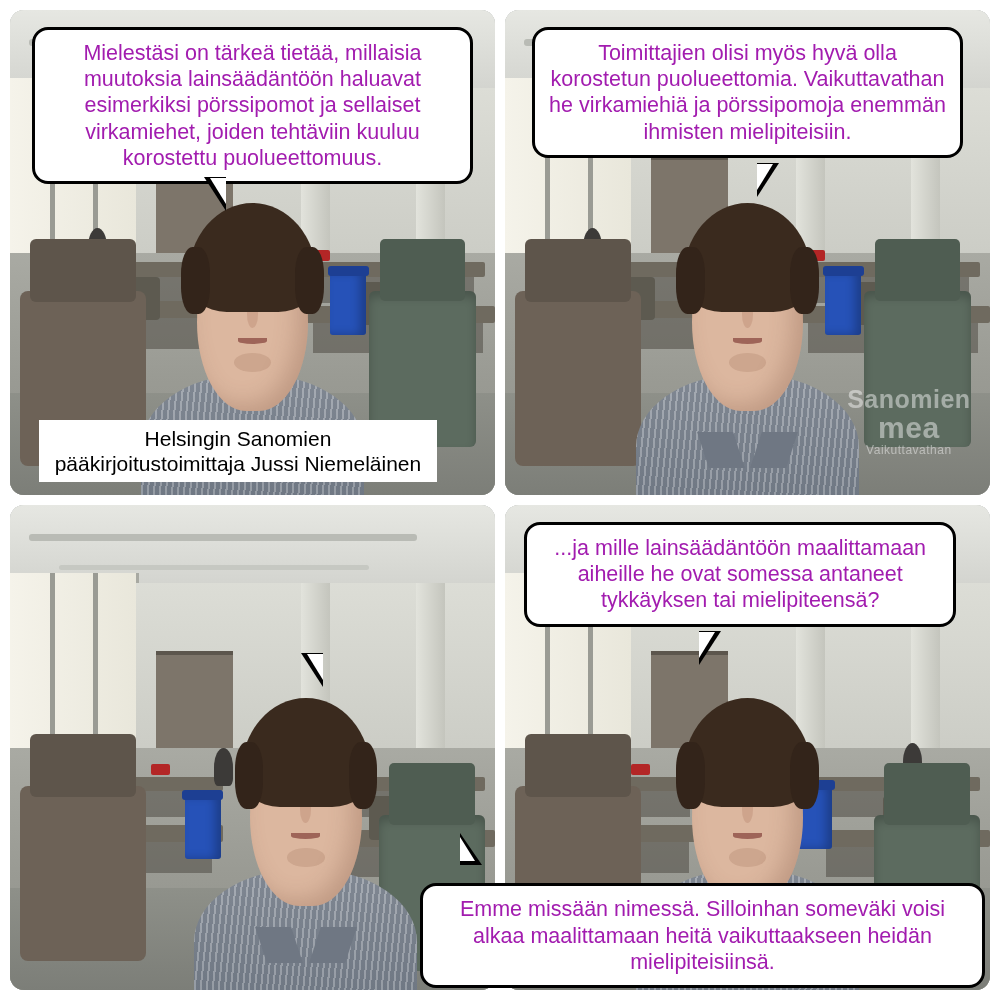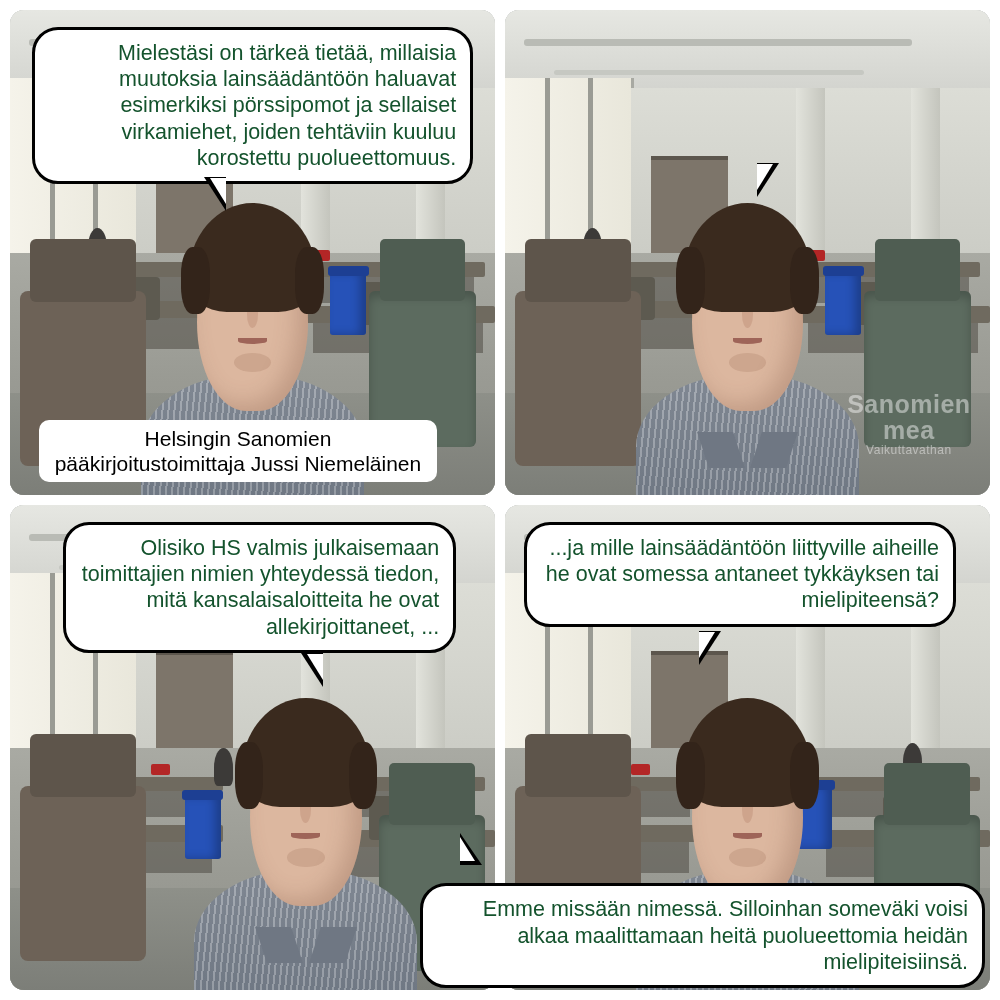--- a/index.html
+++ b/index.html
@@ -366,35 +366,35 @@
   .watermark {
     position: absolute;
     right: 4%;
     bottom: 8%;
     text-align: center;
     color: rgba(255,255,255,.45);
     line-height: 1.05;
     pointer-events: none;
   }
   .watermark .wm1 { font-size: 25px; font-weight: bold; letter-spacing: .5px; }
-  .watermark .wm2 { font-size: 25px; font-weight: bold; letter-spacing: .5px; }
+  .watermark .wm2 { font-size: 30px; font-weight: bold; letter-spacing: .5px; }
   .watermark .wm3 { font-size: 12px; letter-spacing: .5px; }
 
   
   .bubble {
     position: absolute;
     background: #ffffff;
     border: 3px solid #000000;
-    border-radius: 26px;
+    border-radius: 16px;
     padding: 10px 14px;
     box-sizing: border-box;
     font-size: 21.5px;
     line-height: 1.22;
-    color: #14532d;
-    text-align: right;
+    color: #a21caf;
+    text-align: center;
     z-index: 5;
   }
   .tail {
     position: absolute;
     width: 0; height: 0;
     z-index: 6;
   }
   
   .tail.dr {
     border-left: 22px solid transparent;
@@ -453,21 +453,21 @@
     z-index: 5;
   }
 
   
   #bubble-1 { left: 4.5%;  top: 3.5%;  width: 91%; }
   #tail-1   { left: 40%;   top: 34.5%; }
 
   #bubble-2 { left: 5.5%;  top: 3.5%;  width: 89%; }
   #tail-2   { left: 52%;   top: 31.5%; }
 
-  #caption-1 { left: 6%; top: 84.5%; width: 82%; border-radius: 10px; }
+  #caption-1 { left: 6%; top: 84.5%; width: 82%; }
 
   #bubble-3 { left: 11%;  top: 3.5%;  width: 81%; }
   #tail-3   { left: 60%;  top: 30.5%; }
 
   #bubble-4 { left: 4%;   top: 3.5%;  width: 89%; }
   #tail-4   { left: 40%;  top: 26%; }
 
   
   #bubble-5 {
     position: absolute;
@@ -590,20 +590,21 @@
           <div class="hair"></div>
         </div>
 
         <div class="watermark">
           <div class="wm1">Sanomien</div>
           <div class="wm2">mea</div>
           <div class="wm3">Vaikuttavathan</div>
         </div>
       </div>
 
+      <div class="bubble" id="bubble-2">Toimittajien olisi myös hyvä olla korostetun puolueettomia. Vaikuttavathan he virkamiehiä ja pörssipomoja enemmän ihmisten mielipiteisiin.</div>
       <div class="tail dl" id="tail-2"></div>
     </div>
 
     <div class="panel">
       <div class="photo">
         <div class="ceiling"></div>
         <div class="windows"></div>
         <div class="backwall">
           <div class="pillar p1"></div>
           <div class="pillar p2"></div>
@@ -641,21 +642,20 @@
             <div class="eye l"></div>
             <div class="eye r"></div>
             <div class="nose"></div>
             <div class="mouth"></div>
             <div class="chin-shadow"></div>
           </div>
           <div class="hair"></div>
         </div>
       </div>
 
-      <div class="bubble" id="bubble-3">Olisiko HS valmis julkaisemaan toimittajien nimien yhteydessä tiedon, mitä kansalaisaloitteita he ovat allekirjoittaneet, ...</div>
       <div class="tail dr" id="tail-3"></div>
     </div>
 
     <div class="panel">
       <div class="photo">
         <div class="ceiling"></div>
         <div class="windows"></div>
         <div class="backwall">
           <div class="pillar p1"></div>
           <div class="pillar p2"></div>
@@ -693,21 +693,21 @@
             <div class="eye l"></div>
             <div class="eye r"></div>
             <div class="nose"></div>
             <div class="mouth"></div>
             <div class="chin-shadow"></div>
           </div>
           <div class="hair"></div>
         </div>
       </div>
 
-      <div class="bubble" id="bubble-4">...ja mille lainsäädäntöön liittyville aiheille he ovat somessa antaneet tykkäyksen tai mielipiteensä?</div>
+      <div class="bubble" id="bubble-4">...ja mille lainsäädäntöön maalittamaan aiheille he ovat somessa antaneet tykkäyksen tai mielipiteensä?</div>
       <div class="tail dl" id="tail-4"></div>
     </div>
 
   </div>
 
   <div class="tail ul" id="tail-5"></div>
-  <div class="bubble" id="bubble-5">Emme missään nimessä. Silloinhan someväki voisi alkaa maalittamaan heitä puolueettomia heidän mielipiteisiinsä.</div>
+  <div class="bubble" id="bubble-5">Emme missään nimessä. Silloinhan someväki voisi alkaa maalittamaan heitä vaikuttaakseen heidän mielipiteisiinsä.</div>
 </div>
 
 </body></html>

